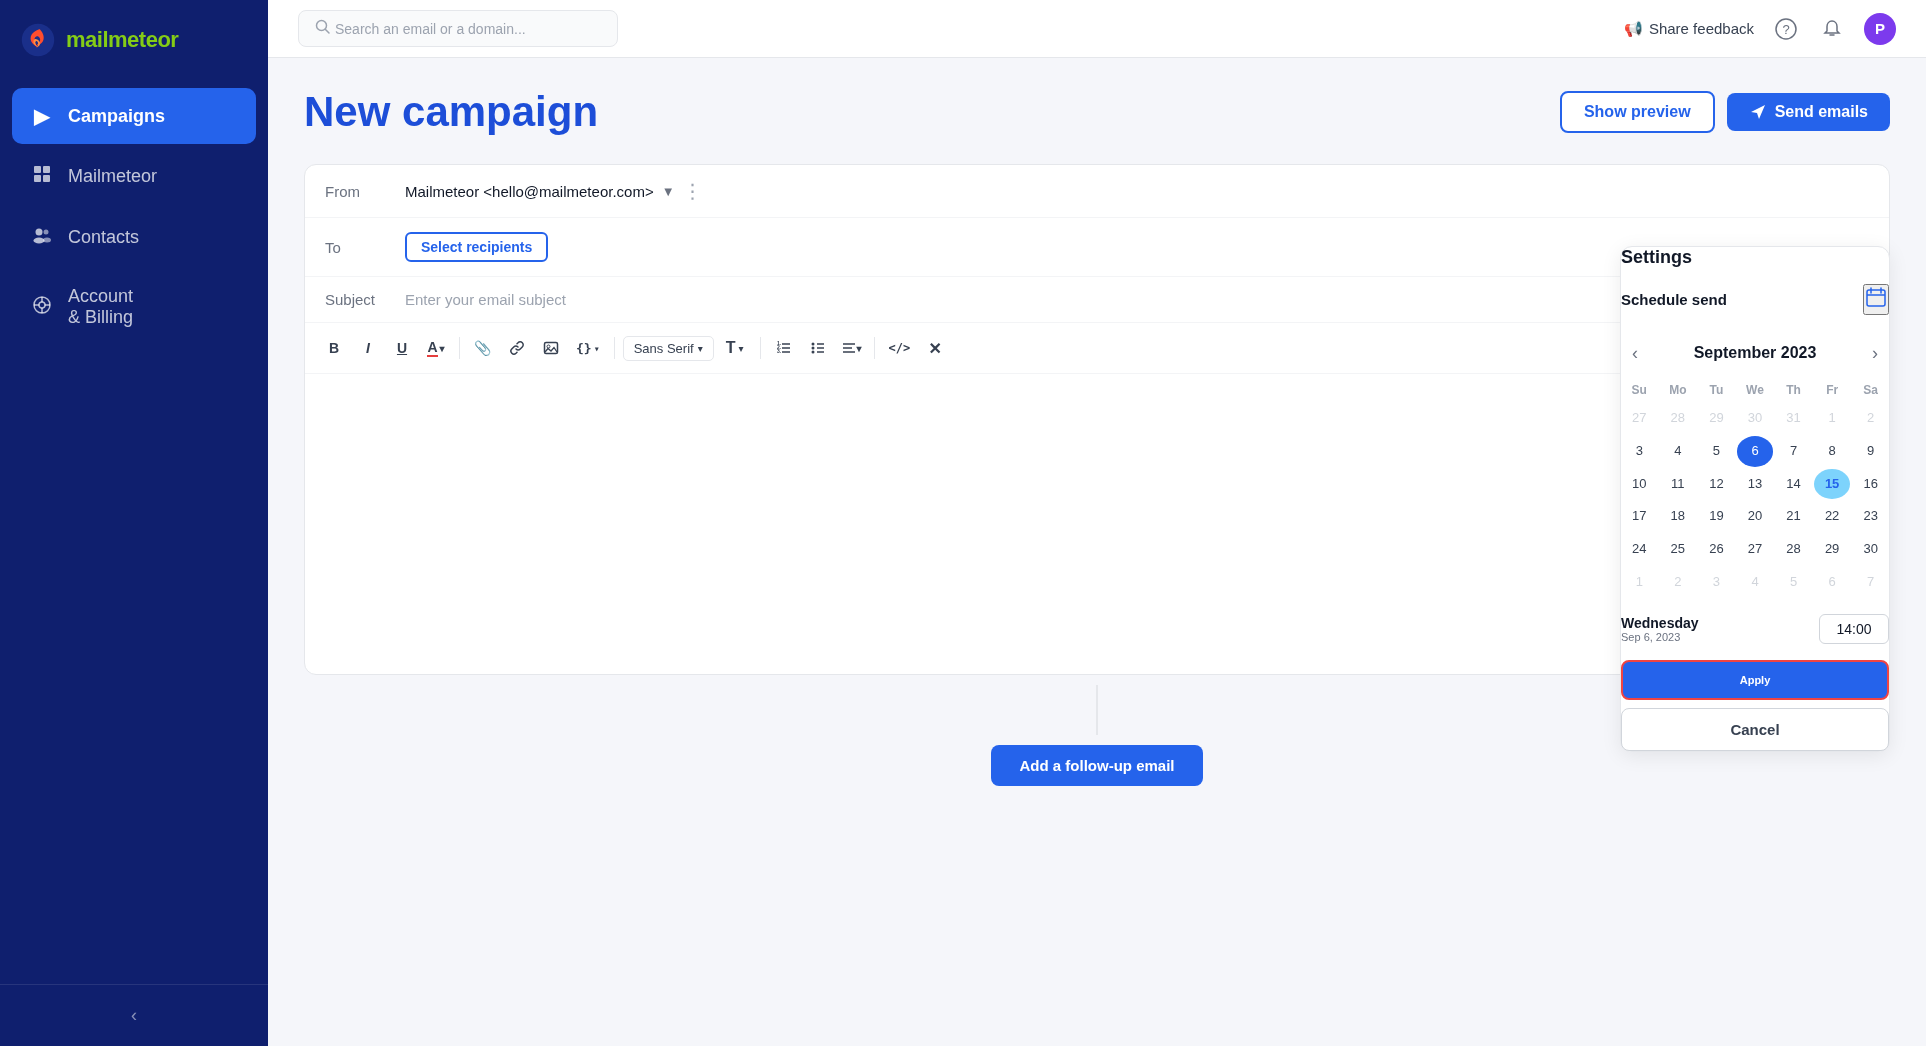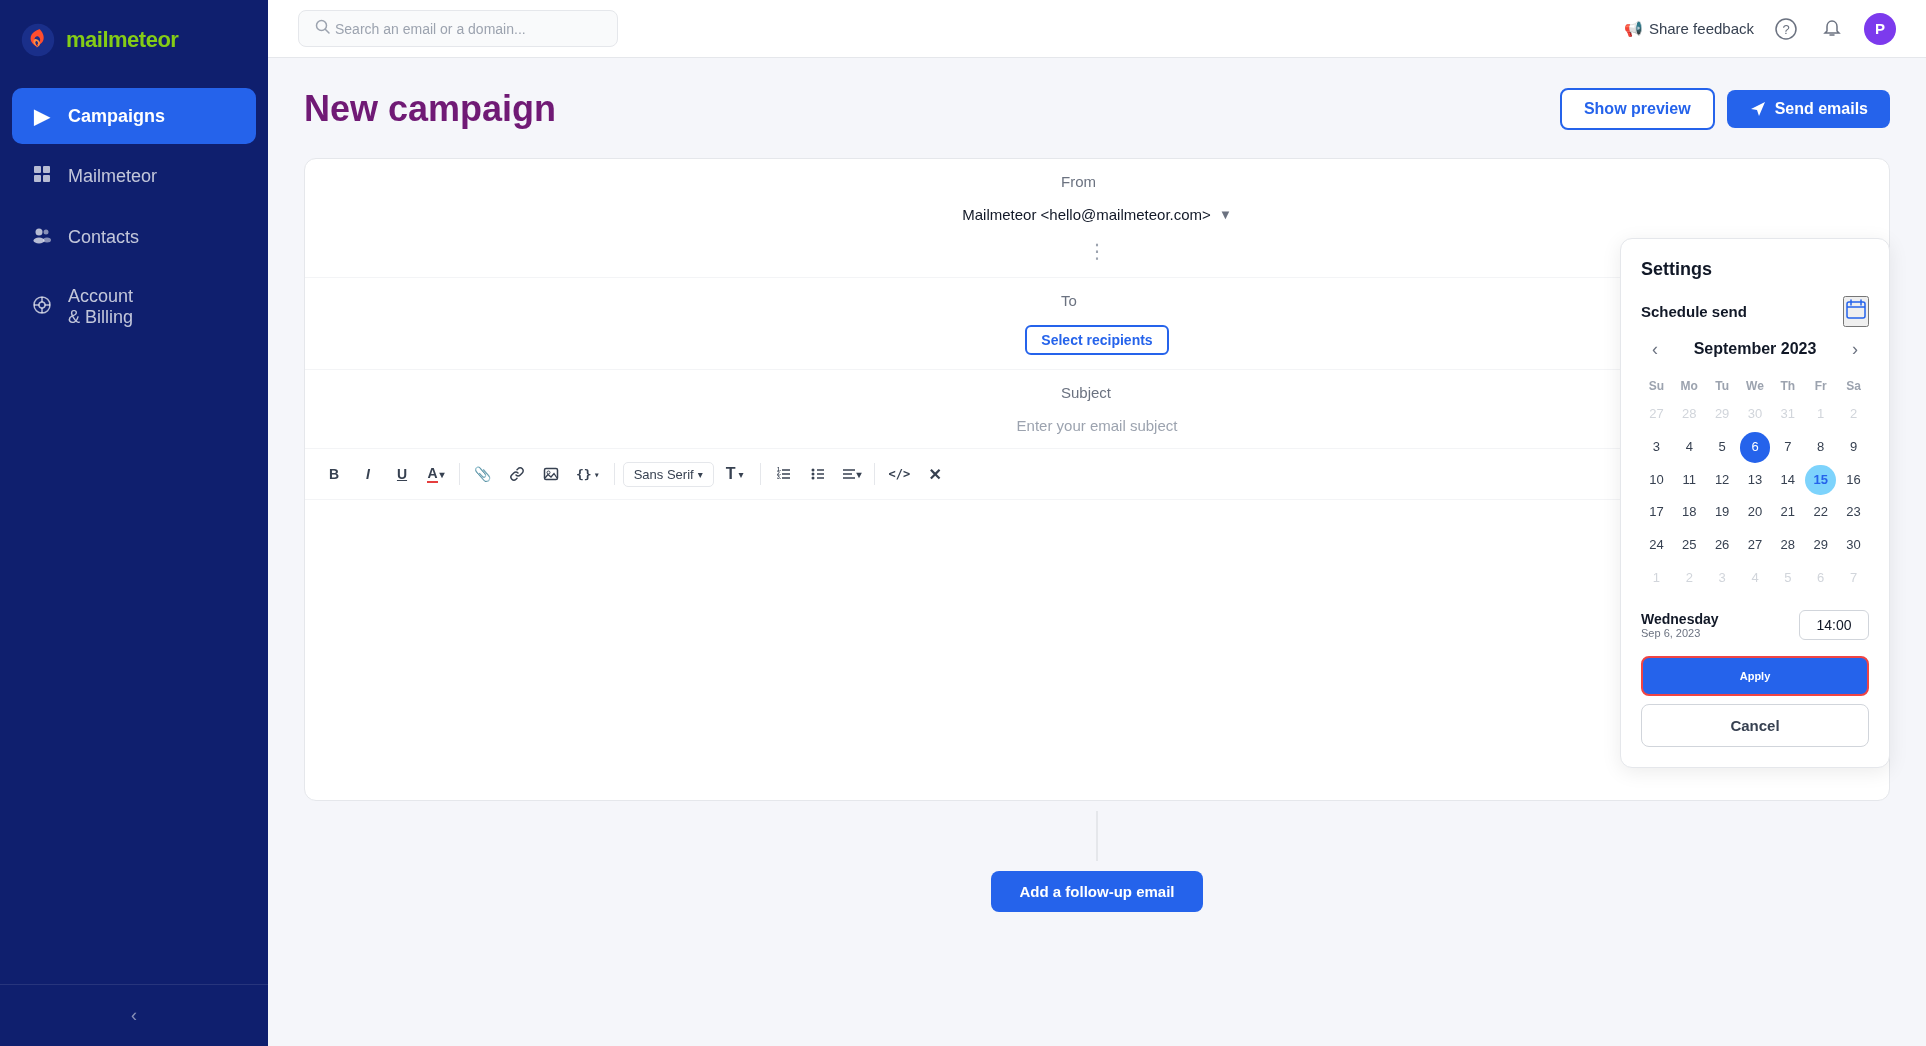--- a/index.html
+++ b/index.html
@@ -144,23 +144,23 @@
       overflow-y: auto;
       position: relative;
     }
     .page-header {
       display: flex;
       align-items: center;
       justify-content: space-between;
       margin-bottom: 28px;
     }
     .page-title {
-      font-size: 36px;
+      font-size: 42px;
       font-weight: 800;
-      color: #701a75;
+      color: #1d4ed8;
     }
     .header-actions {
       display: flex;
       gap: 12px;
       align-items: center;
       margin-left: 28px;
     }
     .btn-preview {
       border: 2px solid #2563eb;
       color: #2563eb;
@@ -190,22 +190,21 @@
       background: white;
       border-radius: 12px;
       border: 1px solid #e5e7eb;
       overflow: visible;
     }
     .composer-field {
       display: flex;
       align-items: center;
       padding: 14px 20px;
       border-bottom: 1px solid #f3f4f6;
-      gap: 16px;
-      flex-direction: column;
+      gap: 8px;
     }
     .field-label {
       font-size: 15px;
       color: #6b7280;
       width: 72px;
       min-width: 72px;
       font-weight: 500;
     }
     .field-value {
       font-size: 15px;
@@ -305,40 +304,39 @@
       padding: 12px 28px;
       font-size: 15px;
       font-weight: 600;
       cursor: pointer;
     }
 
     
     .settings-panel {
       position: absolute;
       right: 36px;
-      top: 180px;
+      top: 188px;
       width: 270px;
       background: white;
       border: 1px solid #e5e7eb;
       border-radius: 12px;
-      padding: 20px;
       box-shadow: 0 4px 20px rgba(0,0,0,0.08);
       z-index: 100;
     }
     .settings-title {
       font-size: 18px;
       font-weight: 700;
       color: #111827;
       margin-bottom: 16px;
     }
     .schedule-row {
       display: flex;
       align-items: center;
       justify-content: space-between;
-      margin-bottom: 8px;
+      margin-bottom: 24px;
     }
     .schedule-label {
       font-size: 15px;
       font-weight: 600;
       color: #111827;
     }
     .calendar-icon-btn {
       color: #2563eb;
       font-size: 20px;
       cursor: pointer;

